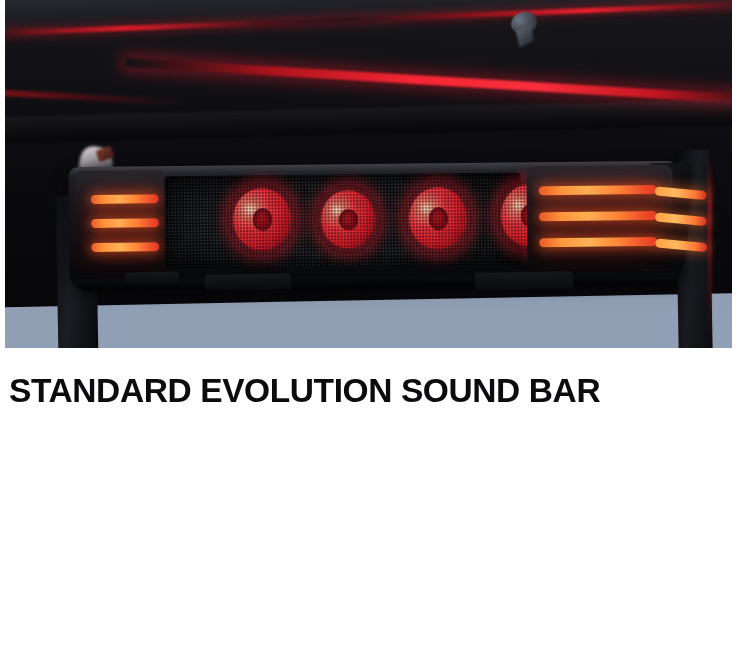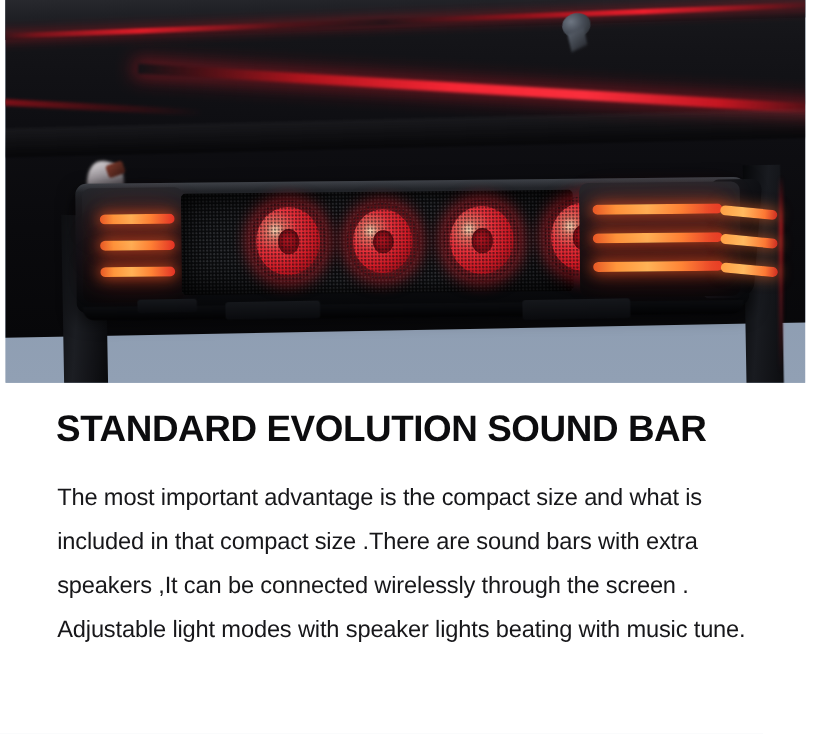--- a/index.html
+++ b/index.html
@@ -415,21 +415,20 @@
     inset: 0;
     pointer-events: none;
   }
 
   
   .text-block {
     position: absolute;
     left: 0;
     top: 348px;
     width: 688px;
-    margin-left: 42px;
   }
   .headline {
     margin: 0;
     padding: 26px 10px 0 9px;
     font-family: "Liberation Sans", sans-serif;
     font-size: 33.5px;
     font-weight: 700;
     letter-spacing: -0.4px;
     line-height: 1.0;
     color: #0c0c0e;
@@ -526,16 +525,15 @@
 
     <div class="bracket bracket-3"></div>
     <div class="bracket bracket-1"></div>
     <div class="bracket bracket-2"></div>
 
     <div class="photo-border"></div>
   </div>
 
   <div class="text-block">
     <h1 class="headline">STANDARD EVOLUTION SOUND BAR</h1>
-    <p class="body-copy">The most important advantage is the compact size and what is included in that compact size .There are sound bars with extra speakers ,It can be connected wirelessly through the screen . Adjustable light modes with speaker lights beating with music tune.</p>
   </div>
 
 </div>
 
 </body></html>

